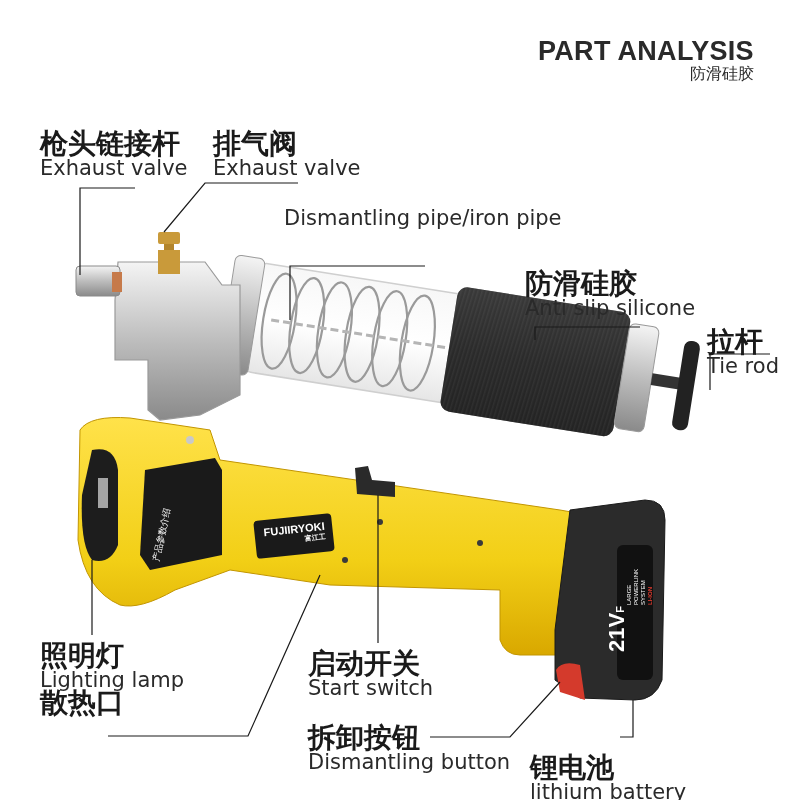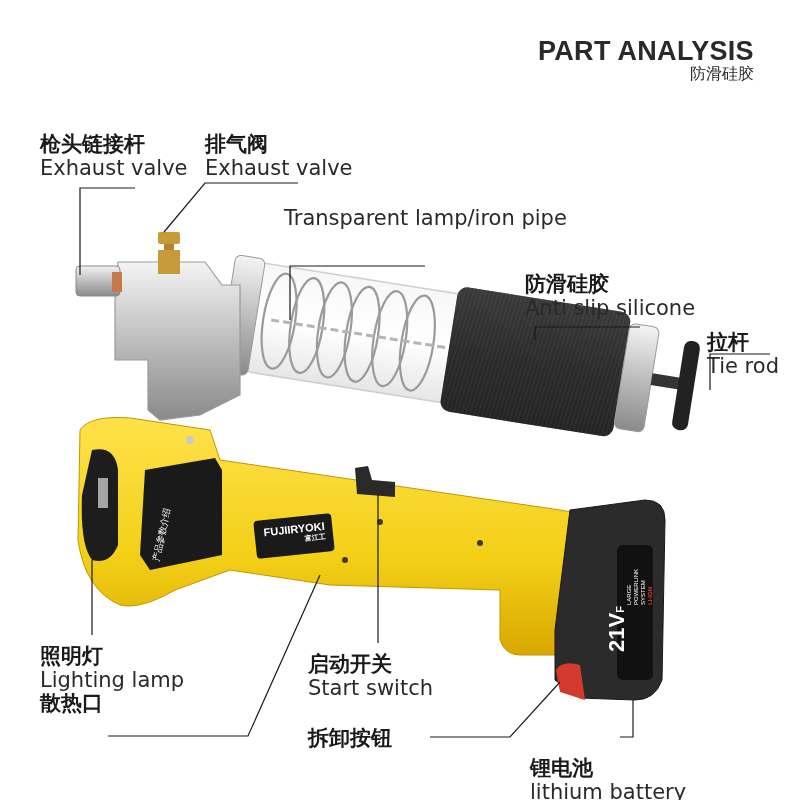--- a/index.html
+++ b/index.html
@@ -1,20 +1,20 @@
 <!DOCTYPE html>
 <html><head>
 <meta charset="utf-8">
 <style>
   html,body{margin:0;padding:0;background:#ffffff;}
   body{width:800px;height:800px;position:relative;overflow:hidden;font-family:"DejaVu Sans","Liberation Sans",sans-serif;color:#1e1e1e;}
   .abs{position:absolute;}
   .title-en{left:538px;top:36px;font-family:"Liberation Sans",sans-serif;font-weight:700;font-size:27px;letter-spacing:0.3px;color:#2a2a2a;white-space:nowrap;}
   .title-zh{left:690px;top:64px;font-size:16px;color:#2a2a2a;white-space:nowrap;}
-  .lbl-zh{font-weight:700;font-size:21px;color:#1a1a1a;white-space:nowrap;line-height:28px;}
+  .lbl-zh{font-weight:700;font-size:28px;color:#1a1a1a;white-space:nowrap;line-height:28px;}
   .lbl-en{font-size:21px;color:#2a2a2a;white-space:nowrap;line-height:20px;font-family:"DejaVu Sans",sans-serif;}
   svg.art{position:absolute;left:0;top:0;}
 </style>
 </head>
 <body>
 
 <svg class="art" width="800" height="800" viewBox="0 0 800 800">
   <defs>
     <linearGradient id="metalG" x1="0" y1="0" x2="0" y2="1">
       <stop offset="0" stop-color="#f4f4f4"></stop>
@@ -132,26 +132,26 @@
 </div>
 <div class="abs" style="left:150px;top:560px;color:#fff;font-size:9px;transform:rotate(-78deg);transform-origin:0 0;white-space:nowrap;">产品参数介绍</div>
 
 <div class="abs title-en">PART ANALYSIS</div>
 <div class="abs title-zh">防滑硅胶</div>
 
 <div class="abs" style="left:40px;top:130px;">
   <div class="lbl-zh">枪头链接杆</div>
   <div class="lbl-en">Exhaust valve</div>
 </div>
-<div class="abs" style="left:205px;top:130px;">
+<div class="abs" style="left:213px;top:130px;">
   <div class="lbl-zh">排气阀</div>
   <div class="lbl-en">Exhaust valve</div>
 </div>
 <div class="abs" style="left:284px;top:208px;">
-  <div class="lbl-en">Transparent lamp/iron pipe</div>
+  <div class="lbl-en">Dismantling pipe/iron pipe</div>
 </div>
 <div class="abs" style="left:525px;top:270px;">
   <div class="lbl-zh">防滑硅胶</div>
   <div class="lbl-en">Anti slip silicone</div>
 </div>
 <div class="abs" style="left:707px;top:300px;margin-top:28px;">
   <div class="lbl-zh">拉杆</div>
   <div class="lbl-en">Tie rod</div>
 </div>
 <div class="abs" style="left:40px;top:642px;">
@@ -160,17 +160,18 @@
 </div>
 <div class="abs" style="left:308px;top:650px;">
   <div class="lbl-zh">启动开关</div>
   <div class="lbl-en">Start switch</div>
 </div>
 <div class="abs" style="left:40px;top:689px;">
   <div class="lbl-zh">散热口</div>
 </div>
 <div class="abs" style="left:308px;top:724px;">
   <div class="lbl-zh">拆卸按钮</div>
+  <div class="lbl-en">Dismantling button</div>
 </div>
 <div class="abs" style="left:530px;top:722px;margin-top:32px;">
   <div class="lbl-zh">锂电池</div>
   <div class="lbl-en">lithium battery</div>
 </div>
 
 </body></html>

